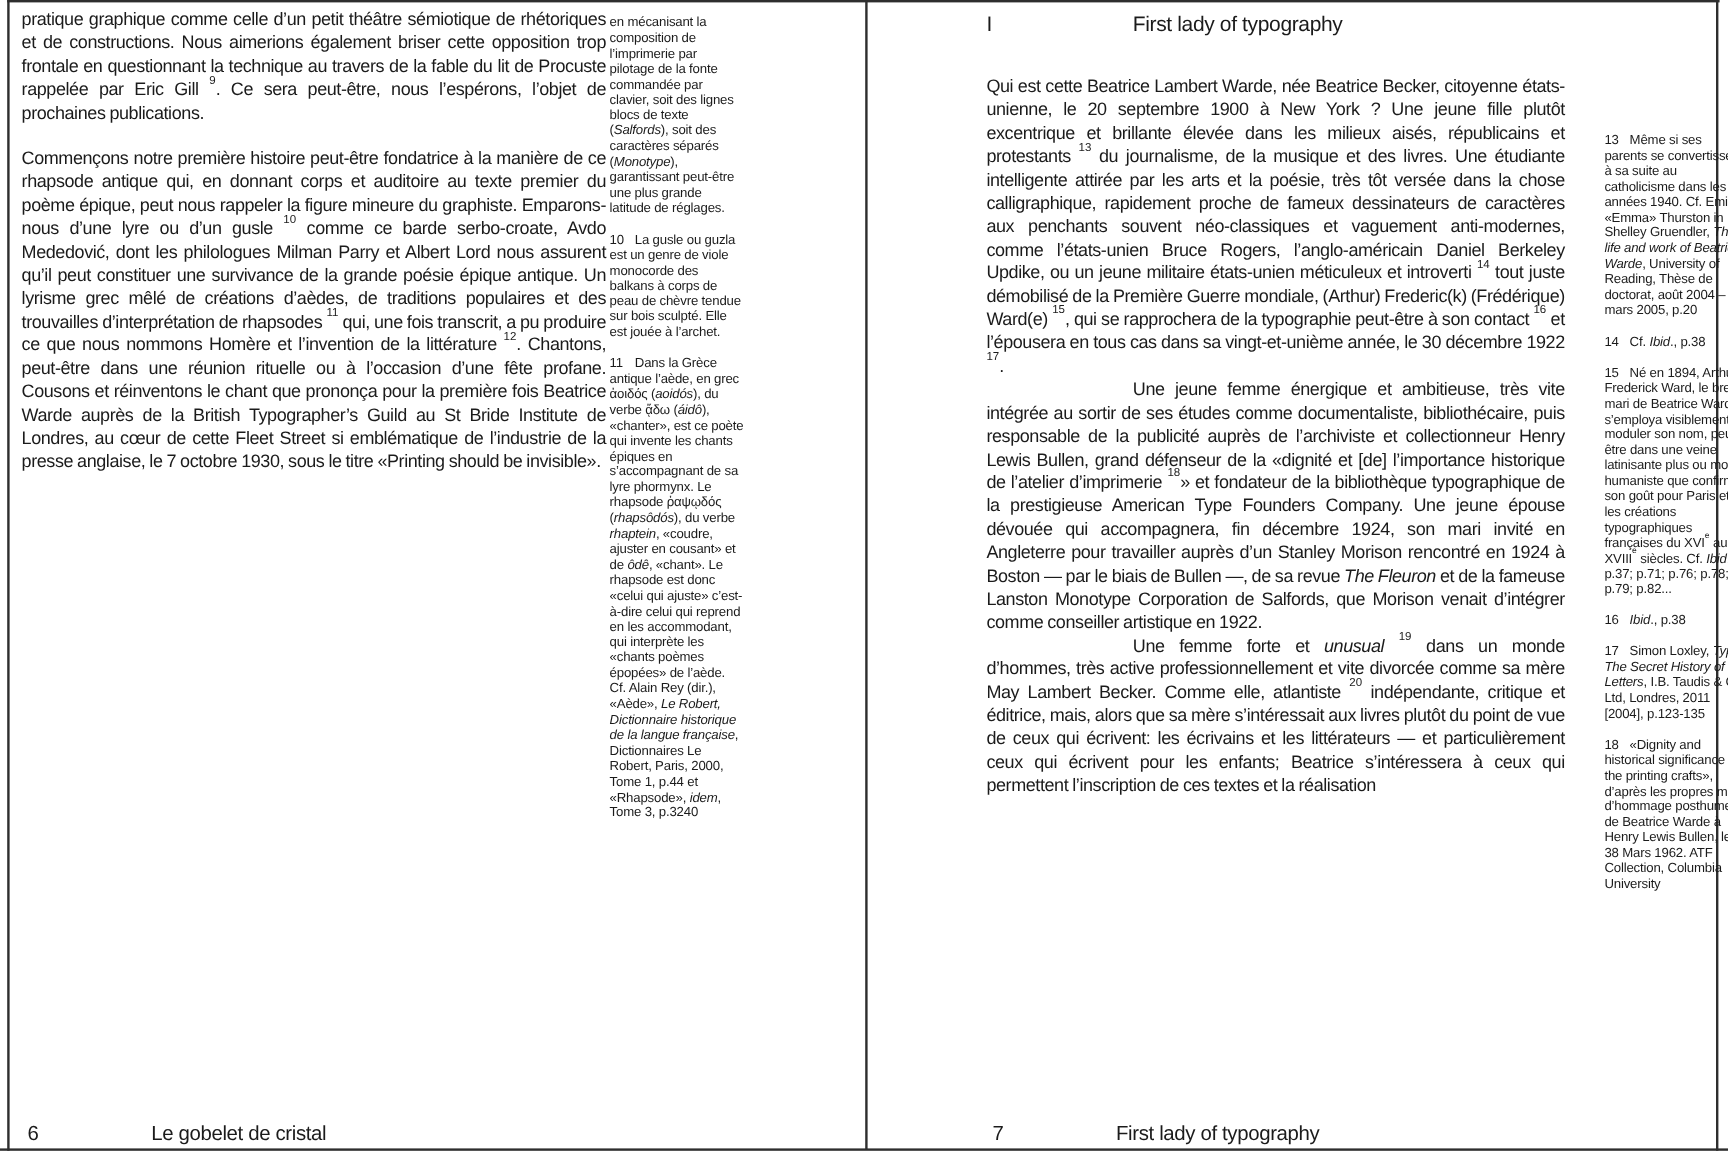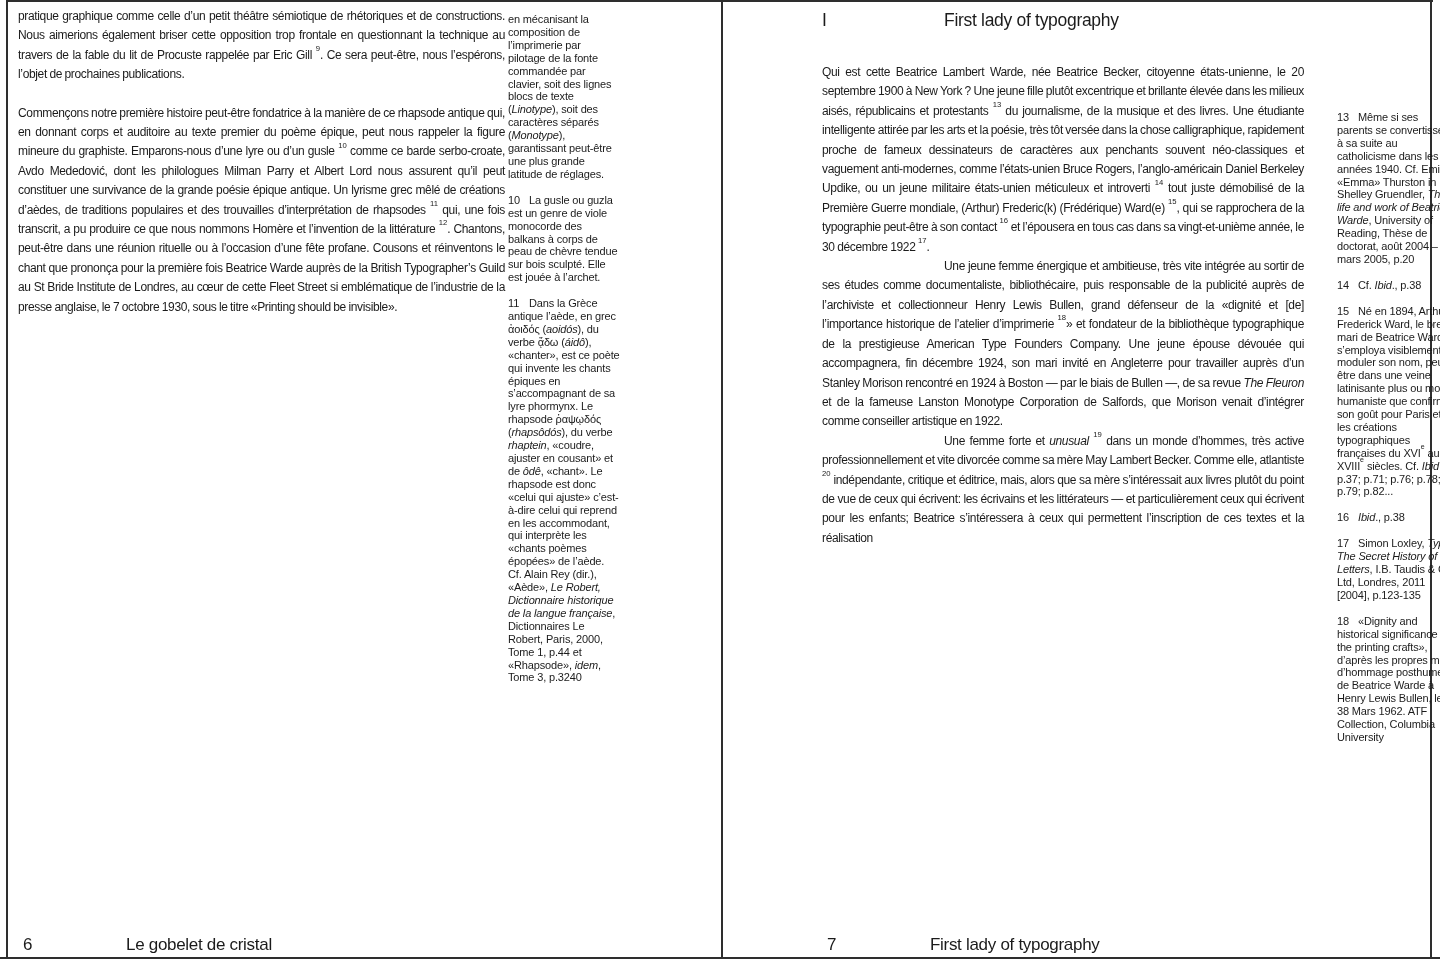--- a/index.html
+++ b/index.html
@@ -17,21 +17,21 @@
   #rule-bottom { left:0;      top:957px; width:1440px; height:2px; }
   #rule-gutter { left:721px;  top:0;     width:2px;    height:958px; }
 
   .page { position:absolute; top:0; height:958px; }
   #left-page  { left:0;     width:721px; }
   #right-page { left:722px; width:718px; }
 
   .main-col {
     position:absolute;
     text-align:justify;
-    font-size:12px;
+    font-size:15px;
     line-height:19.4px;
     letter-spacing:-0.35px;
     word-spacing:-0.5px;
   }
   #left-main  { left:18px;  top:7px;  width:487px; }
   #right-main { left:100px; top:63px; width:482px; }
   #left-main .para + .para { margin-top:19px; }
   #right-main .para + .para { margin-top:0; }
   .para.indent { text-indent:122px; }
 
@@ -74,21 +74,21 @@
 <div class="rule" id="rule-right"></div>
 <div class="rule" id="rule-gutter"></div>
 <div class="rule" id="rule-bottom"></div>
 
 <section class="page" id="left-page">
   <div class="main-col" id="left-main">
       <p class="para"><span>pratique graphique comme celle d’un petit théâtre sémiotique de rhétoriques et de constructions. Nous aimerions également briser cette opposition trop frontale en questionnant la technique au travers de la fable du lit de Procuste rappelée par Eric Gill <sup>9</sup>. Ce sera peut-être, nous l’espérons, l’objet de prochaines publications.</span></p>
       <p class="para"><span>Commençons notre première histoire peut-être fondatrice à la manière de ce rhapsode antique qui, en donnant corps et auditoire au texte premier du poème épique, peut nous rappeler la figure mineure du graphiste. Emparons-nous d’une lyre ou d’un gusle <sup>10</sup> comme ce barde serbo-croate, Avdo Mededović, dont les philologues Milman Parry et Albert Lord nous assurent qu’il peut constituer une survivance de la grande poésie épique antique. Un lyrisme grec mêlé de créations d’aèdes, de traditions populaires et des trouvailles d’interprétation de rhapsodes <sup>11</sup> qui, une fois transcrit, a pu produire ce que nous nommons Homère et l’invention de la littérature <sup>12</sup>. Chantons, peut-être dans une réunion rituelle ou à l’occasion d’une fête profane. Cousons et réinventons le chant que prononça pour la première fois Beatrice Warde auprès de la British Typographer’s Guild au St Bride Institute de Londres, au cœur de cette Fleet Street si emblématique de l’industrie de la presse anglaise, le 7 octobre 1930, sous le titre «Printing should be invisible».</span></p>
     </div>
   <aside class="notes-col" id="left-notes">
-      <div class="note"><span>en mécanisant la composition de l’imprimerie par pilotage de la fonte commandée par clavier, soit des lignes blocs de texte (<i>Linotype</i>), soit des caractères séparés (<i>Monotype</i>), garantissant peut-être une plus grande latitude de réglages.</span></div>
+      <div class="note"><span>en mécanisant la composition de l’imprimerie par pilotage de la fonte commandée par clavier, soit des lignes blocs de texte (<i>Salfords</i>), soit des caractères séparés (<i>Monotype</i>), garantissant peut-être une plus grande latitude de réglages.</span></div>
       <div class="note"><span class="fn-num">10</span><span>La gusle ou guzla est un genre de viole monocorde des balkans à corps de peau de chèvre tendue sur bois sculpté. Elle est jouée à l’archet.</span></div>
       <div class="note"><span class="fn-num">11</span><span>Dans la Grèce antique l’aède, en grec ἀοιδός (<i>aoidós</i>), du verbe ᾄδω (<i>áidô</i>), «chanter», est ce poète qui invente les chants épiques en s’accompagnant de sa lyre phormynx. Le rhapsode ῥαψῳδός (<i>rhapsôdós</i>), du verbe <i>rhaptein</i>, «coudre, ajuster en cousant» et de <i>ôdê</i>, «chant». Le rhapsode est donc «celui qui ajuste» c’est-à-dire celui qui reprend en les accommodant, qui interprète les «chants poèmes épopées» de l’aède. Cf. Alain Rey (dir.), «Aède», <i>Le Robert, Dictionnaire historique de la langue française</i>, Dictionnaires Le Robert, Paris, 2000, Tome 1, p.44 et «Rhapsode», <i>idem</i>, Tome 3, p.3240</span></div>
     </aside>
   <footer class="footer" id="left-footer">
     <span class="page-num">6</span>
     <span class="footer-title">Le gobelet de cristal</span>
   </footer>
 </section>
 
 <section class="page" id="right-page">

